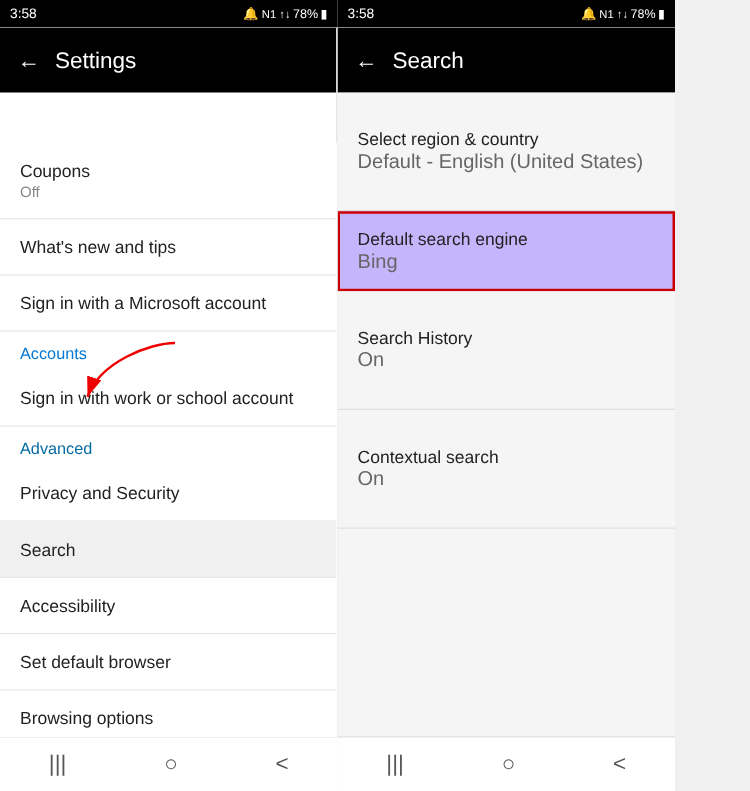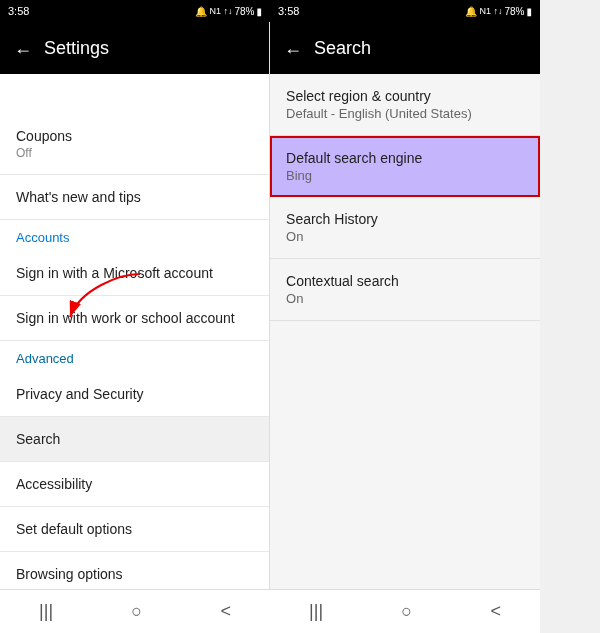--- a/index.html
+++ b/index.html
@@ -99,32 +99,32 @@
       margin-top: 40px;
     }
 
     
     .search-list {
       flex: 1;
       overflow-y: auto;
     }
 
     .search-item {
-      padding: 14px 16px;
+      padding: 29px 16px;
       border-bottom: 1px solid #e0e0e0;
       cursor: pointer;
       background: #f5f5f5;
     }
 
     .search-item .item-title {
       font-size: 14px;
       color: #222;
     }
     .search-item .item-subtitle {
-      font-size: 13px;
+      font-size: 16px;
       color: #666;
       margin-top: 2px;
     }
 
     .search-item.highlighted {
       background: #fff;
       border: 2px solid #e00;
       margin: 0;
     }
     .nav-btn {
@@ -212,29 +212,29 @@
 
         <div class="settings-item">
           <div class="item-title">Coupons</div>
           <div class="item-subtitle">Off</div>
         </div>
 
         <div class="settings-item">
           <div class="item-title">What's new and tips</div>
         </div>
 
+        <div class="settings-item">
+          <div class="item-title">Sign in with a Microsoft account</div>
+        </div>
+
         <div class="settings-item section-header">
           <div class="item-title">Accounts</div>
         </div>
 
         <div class="settings-item">
-          <div class="item-title">Sign in with a Microsoft account</div>
-        </div>
-
-        <div class="settings-item">
           <div class="item-title">Sign in with work or school account</div>
         </div>
 
         <div class="settings-item section-header">
           <div class="item-title" style="color:#0369a1;">Advanced</div>
         </div>
 
         <div class="settings-item">
           <div class="item-title">Privacy and Security</div>
         </div>
@@ -242,21 +242,21 @@
         <div class="settings-item" style="background:#f0f0f0;">
           <div class="item-title">Search</div>
         </div>
 
         <div class="settings-item">
           <div class="item-title">Accessibility</div>
         </div>
 
 
         <div class="settings-item">
-          <div class="item-title">Set default options</div>
+          <div class="item-title">Set default browser</div>
         </div>
 
         <div class="settings-item">
           <div class="item-title">Browsing options</div>
         </div>
 
       </div>
     </div>
 
     <div class="right-panel">

